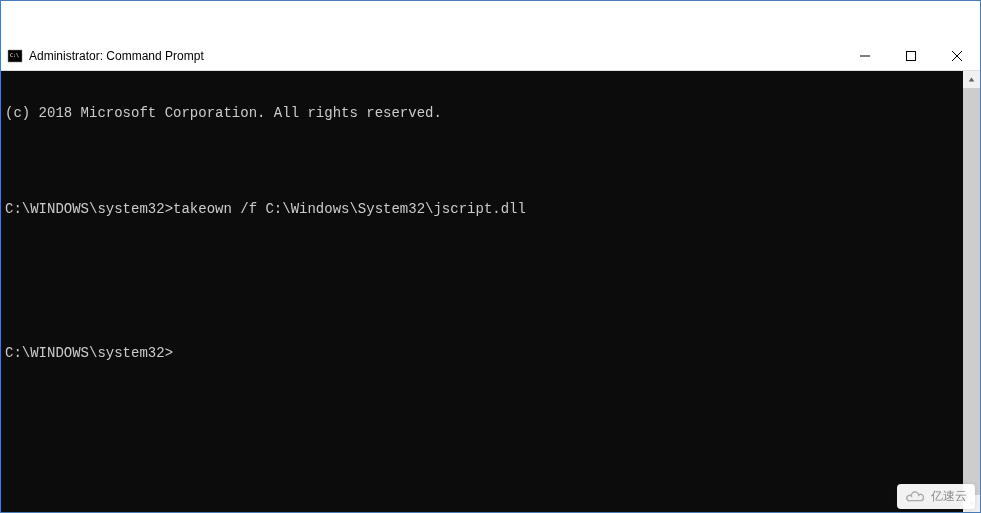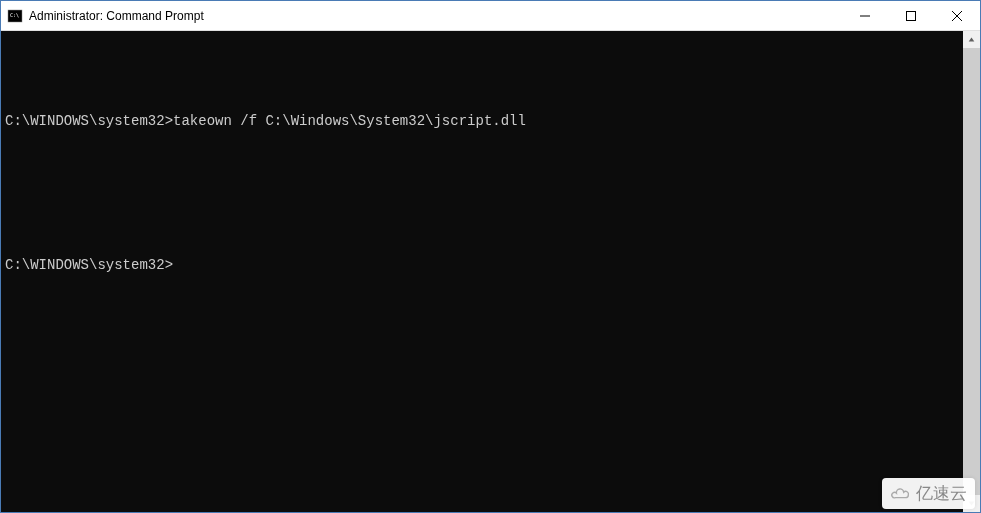--- a/index.html
+++ b/index.html
@@ -24,20 +24,21 @@
       flex-direction: column;
     }
     .titlebar {
       height: 30px;
       background: #fff;
       display: flex;
       align-items: center;
       padding-left: 6px;
       border-bottom: 1px solid #e0e0e0;
       flex-shrink: 0;
+      margin-top: 40px;
     }
     .titlebar-icon {
       width: 16px;
       height: 16px;
       margin-right: 6px;
       display: flex;
       align-items: center;
       justify-content: center;
     }
     .titlebar-icon svg {
@@ -133,21 +134,21 @@
     .watermark {
       position: absolute;
       right: 6px;
       bottom: 4px;
       background: rgba(255,255,255,0.95);
       border-radius: 4px;
       padding: 4px 8px;
       display: flex;
       align-items: center;
       gap: 4px;
-      font-size: 17px;
+      font-size: 12px;
       color: #888;
       box-shadow: 0 0 4px rgba(0,0,0,0.1);
     }
     .watermark svg {
       width: 22px;
       height: 14px;
       stroke: #aaa;
       fill: none;
       stroke-width: 1.5;
     }
@@ -178,20 +179,21 @@
       <button class="titlebar-btn close">
         <svg viewBox="0 0 10 10">
             <line x1="0" y1="0" x2="10" y2="10"></line>
             <line x1="10" y1="0" x2="0" y2="10"></line>
           </svg>
       </button>
     </div>
   </div>
   <div class="terminal-wrap">
     <div class="terminal">
+      <span class="terminal-line">(c) 2018 Microsoft Corporation. All rights reserved.</span>
       <span class="terminal-line"></span>
       <span class="terminal-line">C:\WINDOWS\system32&gt;takeown /f C:\Windows\System32\jscript.dll</span>
       <span class="terminal-line"></span>
       <span class="terminal-line"></span>
       <span class="terminal-line">C:\WINDOWS\system32&gt;</span>
     </div>
     <div class="scrollbar">
       <div class="scroll-arrow">
         <svg viewBox="0 0 10 10">
             <polygon points="5,2 9,8 1,8"></polygon>

